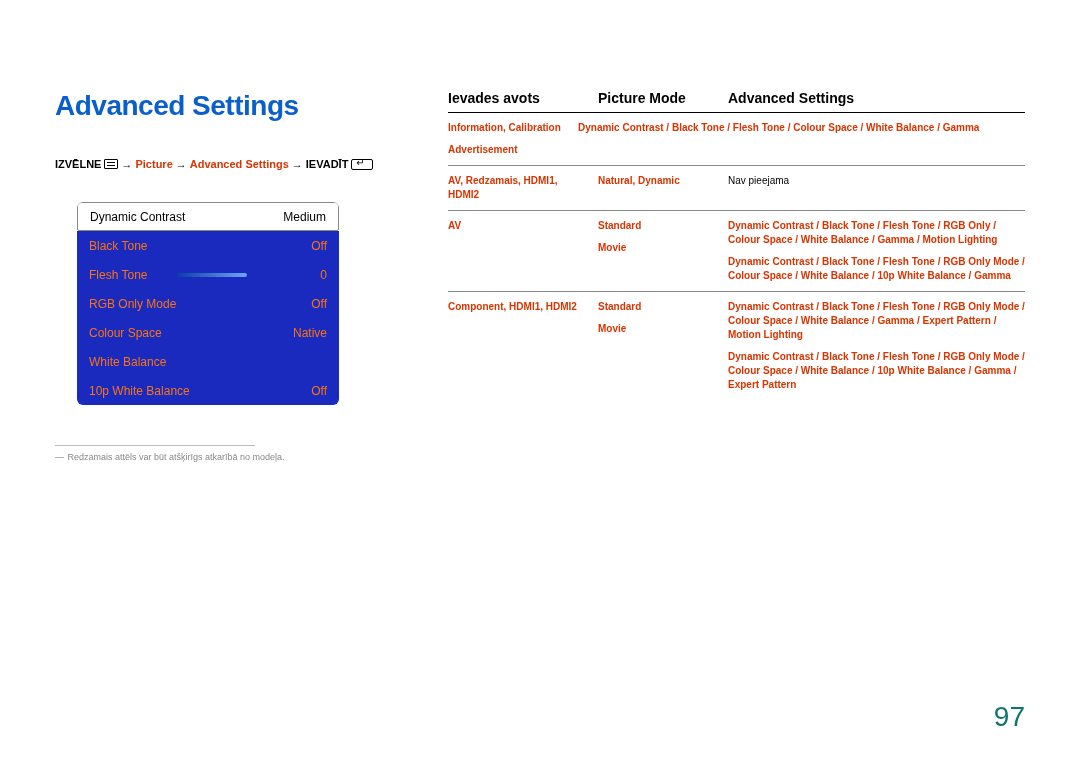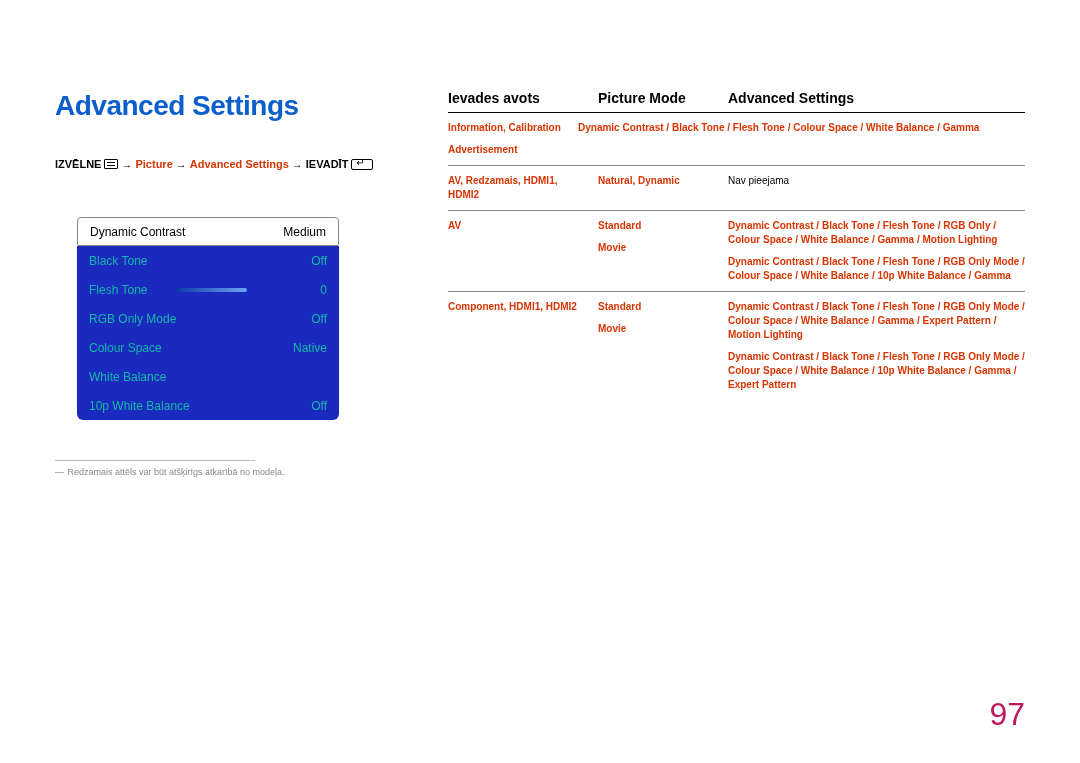--- a/index.html
+++ b/index.html
@@ -30,24 +30,24 @@
   .breadcrumb .icon-enter { width: 22px; height: 11px; border: 1.2px solid #000; border-radius: 2px; position: relative; }
   .breadcrumb .icon-enter::after {
     content: "↵"; position: absolute; top: -3px; left: 4px; font-size: 10px; color: #000;
   }
 
   
   .settings-box { width: 262px; margin-left: 22px; border-radius: 6px; overflow: hidden; background: #fff; }
   .setting-row {
     display: flex; justify-content: space-between; align-items: center;
     padding: 6px 12px; font-size: 12px; height: 29px;
-    background: #1a2abf; color: #14b8a6;
+    background: #1a2abf; color: #f97316;
   }
   .setting-row.highlight { background: #fff; color: #000; border: 1px solid #888; border-radius: 2px; }
-  .settings-box .setting-row:first-child { border-top-left-radius: 4px; border-top-right-radius: 4px; margin-top: 15px; }
+  .settings-box .setting-row:first-child { border-top-left-radius: 4px; border-top-right-radius: 4px; }
   .settings-box .setting-row:last-child { border-bottom-left-radius: 4px; border-bottom-right-radius: 4px; }
   .setting-label { }
   .setting-value { }
   .slider-track {
     position: absolute; height: 4px; background: linear-gradient(to right,#0b3da8,#6fa6f7); width: 70px;
     left: 38%; border-radius: 2px;
   }
   .setting-row.slider-row { position: relative; }
 
   .footnote-rule { border: none; border-top: 1px solid #bbb; width: 200px; margin: 40px 0 6px 0; }
@@ -60,21 +60,21 @@
   .col-mode   { width: 130px; padding-right: 8px;}
   .col-adv    { flex: 1; }
 
   .tbl-row { display: flex; font-size: 10px; line-height: 1.4; padding: 8px 0; border-bottom: 1px solid #888; align-items: flex-start; }
   .tbl-row:last-child { border-bottom: none; }
   .red { color: #d73502; font-weight: 700; }
   .plain { color: #000; font-weight: 400; }
   .col-source .plain-grey { color: #555; font-weight: 400; font-size: 10px; }
   .subsection:not(:first-child){ margin-top: 8px; }
 
-  .page-num { position: absolute; bottom: 30px; right: 55px; font-size: 32px; color: #be185d; font-weight: 300; }
+  .page-num { position: absolute; bottom: 30px; right: 55px; font-size: 28px; color: #0f766e; font-weight: 300; }
 </style>
 </head>
 <body>
 
 <div class="page">
   <div class="left-col">
     <h1 class="title">Advanced Settings</h1>
 
     <div class="breadcrumb">
       <span class="bold-black">IZVĒLNE</span>

